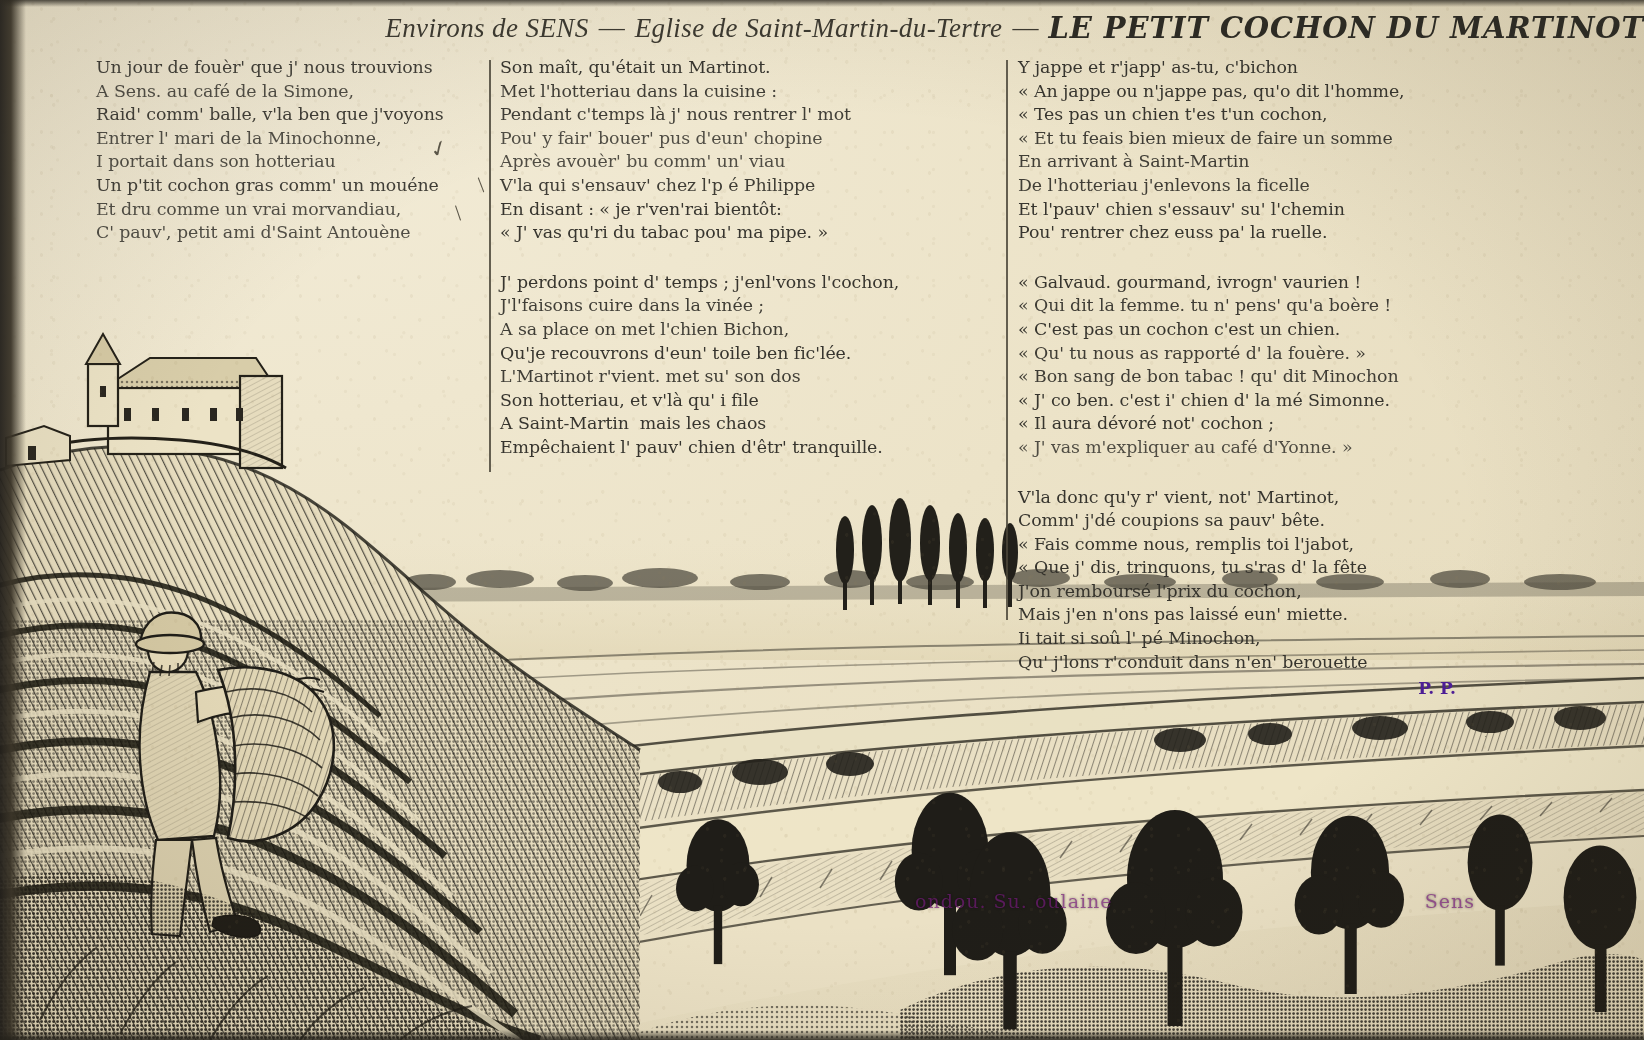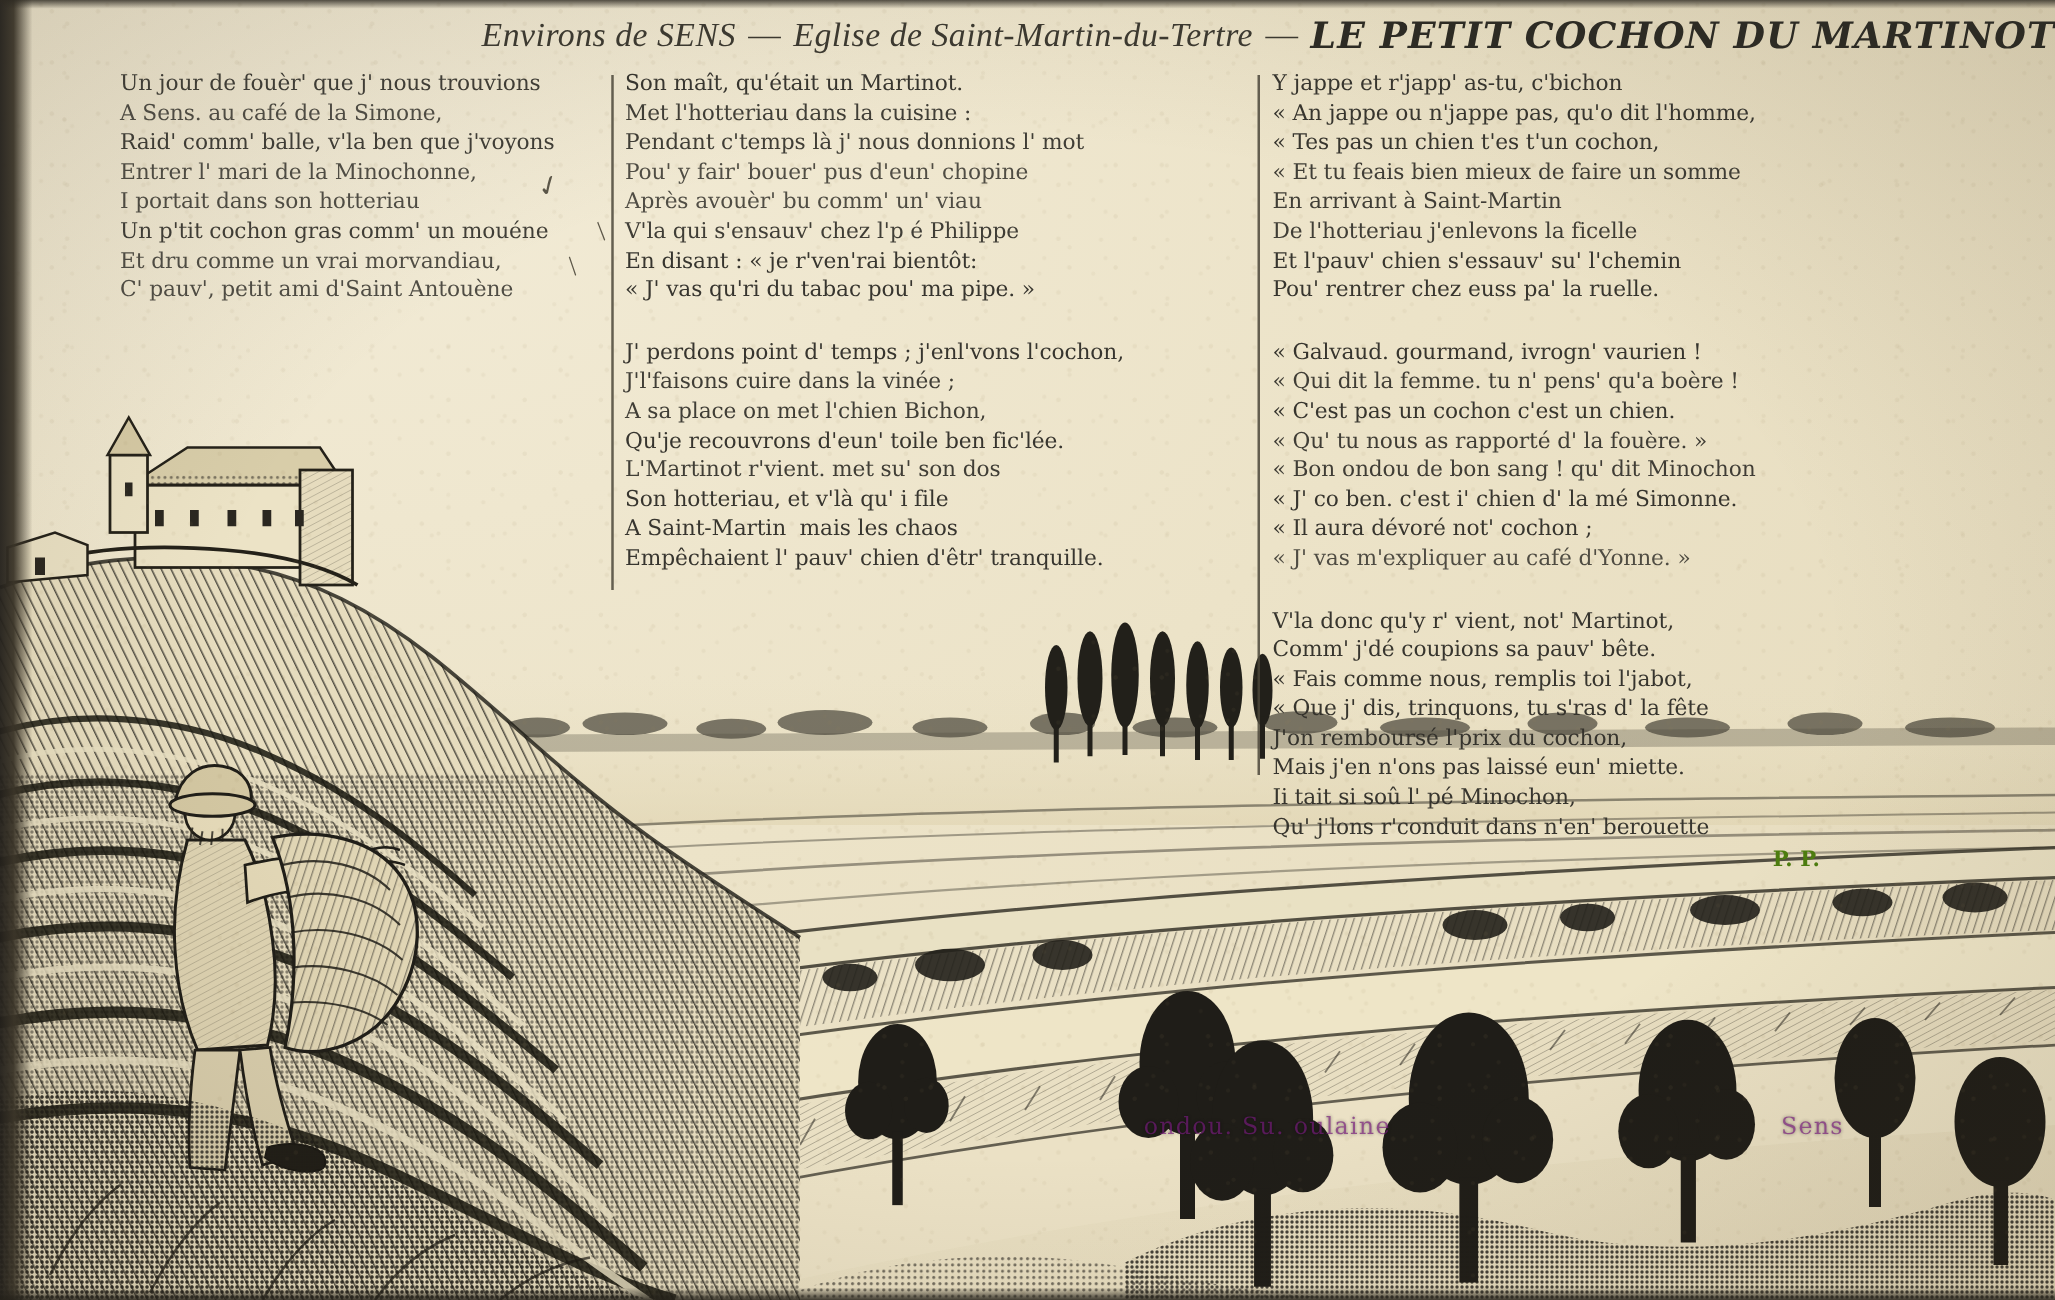--- a/index.html
+++ b/index.html
@@ -77,21 +77,21 @@
     font-family:"DejaVu Serif", serif;
     font-size:17.4px;line-height:23.6px;color:#32302a;
     white-space:pre;letter-spacing:-.1px;
   }
   
   .l-f1{opacity:.92;}
   .l-f2{opacity:.84;}
   .l-f3{opacity:.97;}
   .sig{
     font-family:"DejaVu Serif", serif;font-weight:700;font-size:17px;
-    color:#4d7c0f;text-align:right;padding-right:52px;margin-top:4px;
+    color:#4c1d95;text-align:right;padding-right:52px;margin-top:4px;
   }
 
   
   #illus{position:absolute;left:0;bottom:0;width:100%;height:720px;}
   #illus svg{display:block;width:100%;height:100%;}
 
   
   .pencil{position:absolute;color:#5b5648;font-size:22px;pointer-events:none;}
 
   
@@ -447,21 +447,21 @@
         <div class="line l-f1">Un p'tit cochon gras comm' un mouéne</div>
         <div class="line l-f2">Et dru comme un vrai morvandiau,</div>
         <div class="line l-f2">C' pauv', petit ami d'Saint Antouène</div>
       </div>
     </div>
 
     <div class="col" id="col2">
       <div class="stanza">
         <div class="line l-f3">Son maît, qu'était un Martinot.</div>
         <div class="line l-f1">Met l'hotteriau dans la cuisine :</div>
-        <div class="line l-f1">Pendant c'temps là j' nous donnions l' mot</div>
+        <div class="line l-f1">Pendant c'temps là j' nous rentrer l' mot</div>
         <div class="line l-f2">Pou' y fair' bouer' pus d'eun' chopine</div>
         <div class="line l-f2">Après avouèr' bu comm' un' viau</div>
         <div class="line l-f1">V'la qui s'ensauv' chez l'p é Philippe</div>
         <div class="line l-f3">En disant : « je r'ven'rai bientôt:</div>
         <div class="line l-f3">« J' vas qu'ri du tabac pou' ma pipe. »</div>
       </div>
       <div class="stanza">
         <div class="line l-f3">J' perdons point d' temps ; j'enl'vons l'cochon,</div>
         <div class="line l-f1">J'l'faisons cuire dans la vinée ;</div>
         <div class="line l-f1">A sa place on met l'chien Bichon,</div>
@@ -482,21 +482,21 @@
         <div class="line l-f1">En arrivant à Saint-Martin</div>
         <div class="line l-f1">De l'hotteriau j'enlevons la ficelle</div>
         <div class="line l-f3">Et l'pauv' chien s'essauv' su' l'chemin</div>
         <div class="line l-f3">Pou' rentrer chez euss pa' la ruelle.</div>
       </div>
       <div class="stanza">
         <div class="line l-f3">« Galvaud. gourmand, ivrogn' vaurien !</div>
         <div class="line l-f1">« Qui dit la femme. tu n' pens' qu'a boère !</div>
         <div class="line l-f3">« C'est pas un cochon c'est un chien.</div>
         <div class="line l-f1">« Qu' tu nous as rapporté d' la fouère. »</div>
-        <div class="line l-f1">« Bon ondou de bon sang ! qu' dit Minochon</div>
+        <div class="line l-f1">« Bon sang de bon tabac ! qu' dit Minochon</div>
         <div class="line l-f3">« J' co ben. c'est i' chien d' la mé Simonne.</div>
         <div class="line l-f3">« Il aura dévoré not' cochon ;</div>
         <div class="line l-f2">« J' vas m'expliquer au café d'Yonne. »</div>
       </div>
       <div class="stanza">
         <div class="line l-f3">V'la donc qu'y r' vient, not' Martinot,</div>
         <div class="line l-f3">Comm' j'dé coupions sa pauv' bête.</div>
         <div class="line l-f3">« Fais comme nous, remplis toi l'jabot,</div>
         <div class="line l-f3">« Que j' dis, trinquons, tu s'ras d' la fête</div>
         <div class="line l-f3">J'on remboursé l'prix du cochon,</div>

